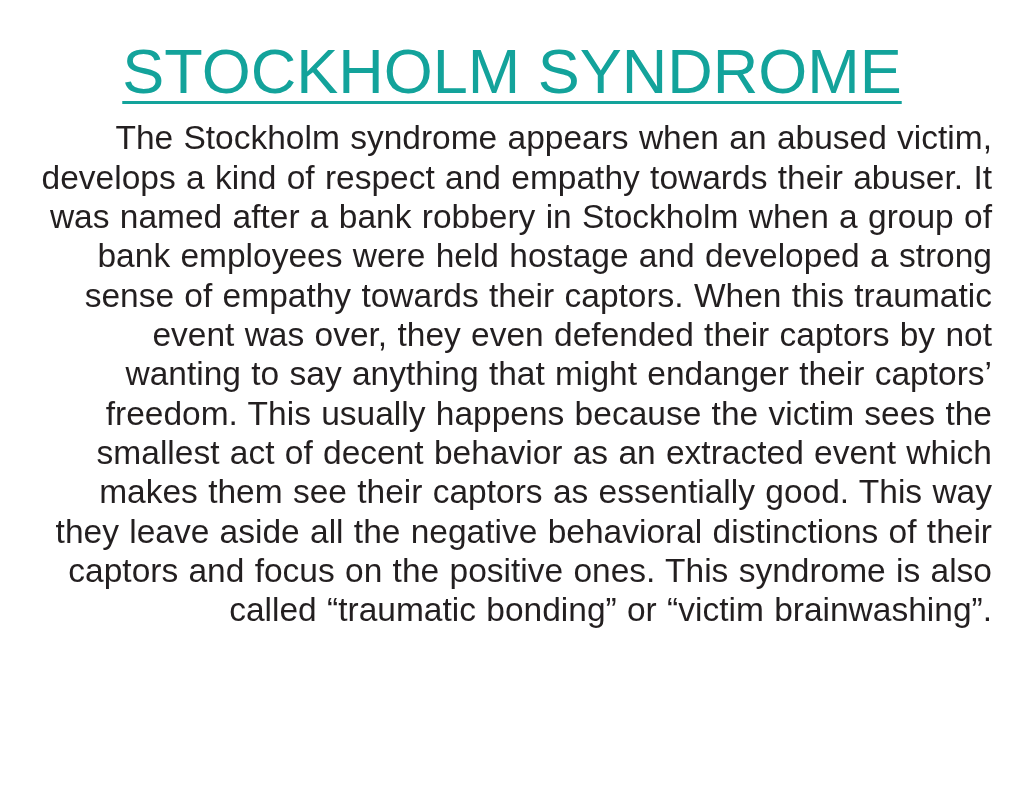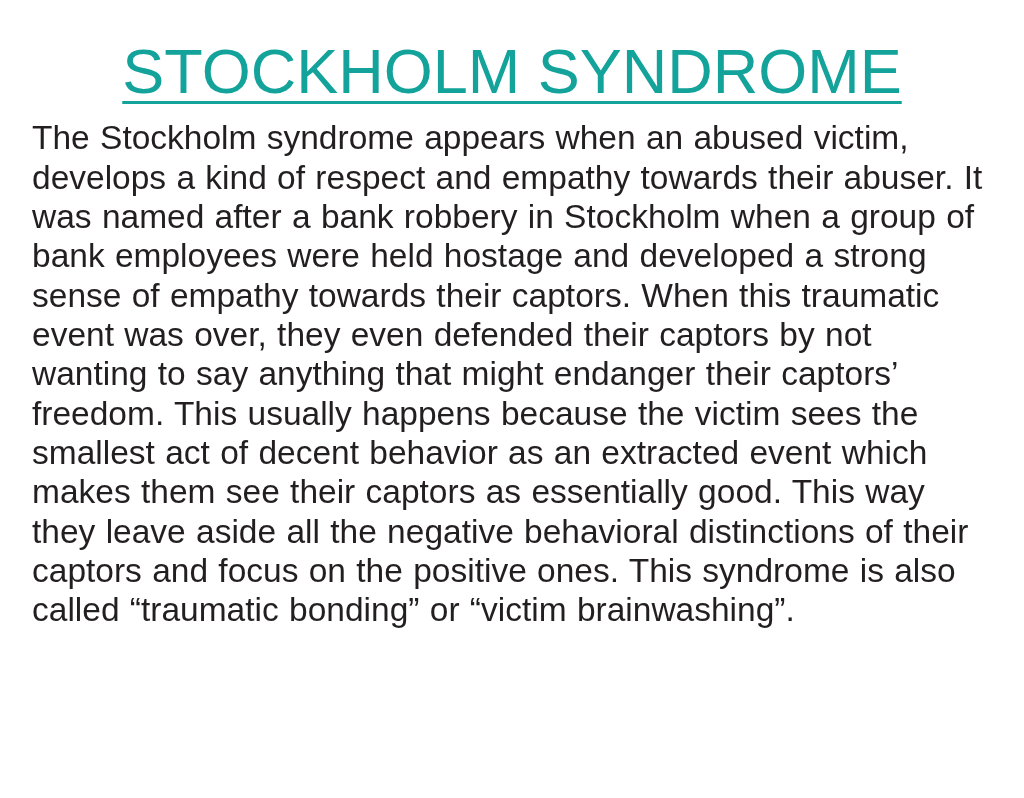--- a/index.html
+++ b/index.html
@@ -33,21 +33,21 @@
     text-decoration: underline;
     text-underline-offset: 8px;
     text-decoration-thickness: 3px;
     margin: 8px 0 14px 0;
     white-space: nowrap;
   }
   .slide-body {
     color: #231f20;
     font-size: 33.5px;
     line-height: 1.175;
-    text-align: left;
+    text-align: right;
     max-width: 960px;
     margin: 0;
     padding: 0 6px;
     word-spacing: 1px;
   }
 </style>
 </head>
 <body>
 
 <div class="slide">

